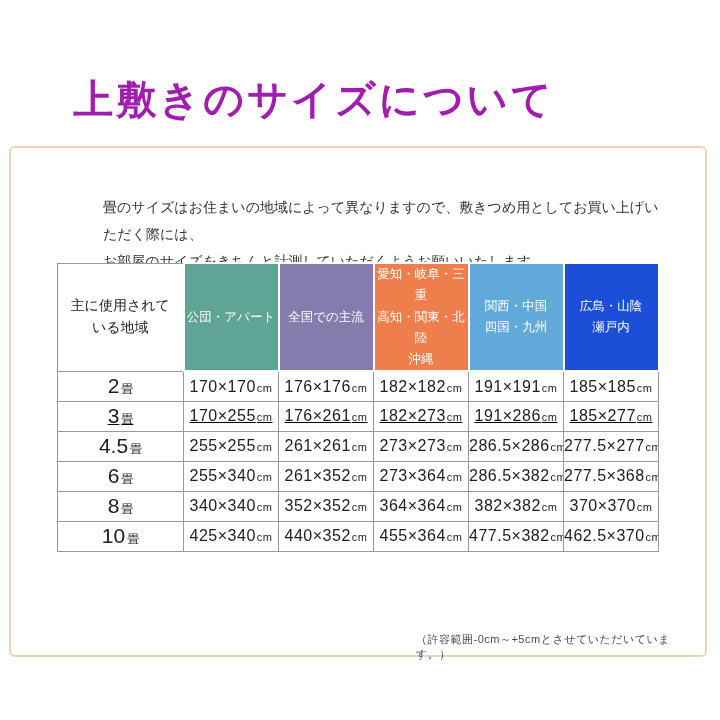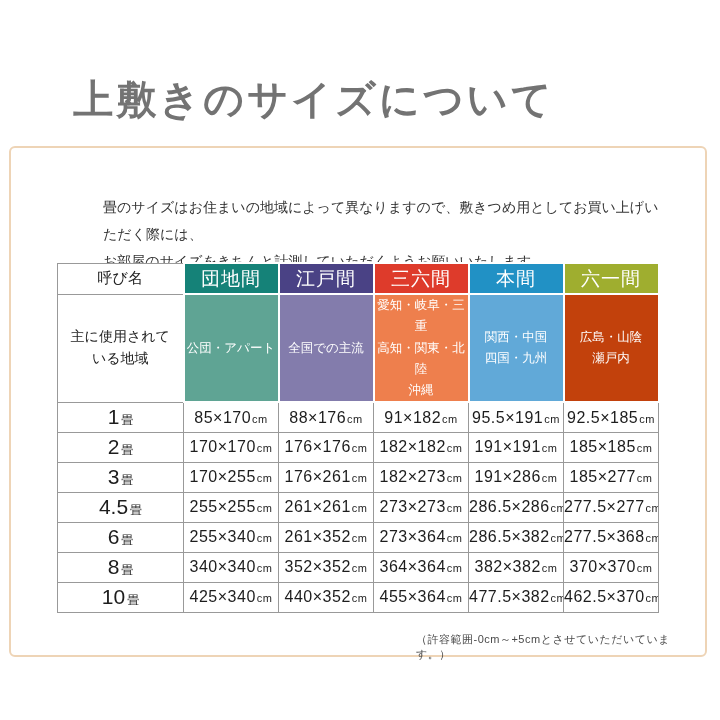--- a/index.html
+++ b/index.html
@@ -4,21 +4,21 @@
 <style>
   html,body{margin:0;padding:0;}
   body{
     width:720px;height:720px;position:relative;background:#ffffff;
     font-family:"Liberation Sans","DejaVu Sans",sans-serif;
     -webkit-font-smoothing:antialiased;
   }
   .title{
     position:absolute;left:0;top:72px;width:628px;margin:0;
     text-align:center;font-family:"Liberation Serif","DejaVu Serif",serif;
-    font-size:40px;font-weight:600;color:#737373;letter-spacing:3px;
+    font-size:40px;font-weight:600;color:#a21caf;letter-spacing:3px;
   }
   .frame{
     position:absolute;left:9px;top:146px;width:694px;height:507px;
     border:2px solid #eed4b6;border-radius:6px;pointer-events:none;
   }
   .intro{
     position:absolute;left:95px;top:186px;width:560px;margin:8px;
     font-size:14px;line-height:27px;color:#333333;
   }
   .size-table{
@@ -60,70 +60,54 @@
 <table class="size-table">
   <colgroup>
     <col style="width:126px">
     <col style="width:95px">
       <col style="width:95px">
       <col style="width:95px">
       <col style="width:95px">
       <col style="width:95px">
   </colgroup>
   <tbody>
-      <tr style="height: 31px;">
-        <th class="wcell lbl1">呼び名</th>
-        <th class="ccell colname" style="background: rgb(21, 130, 120);">団地間</th>
-        <th class="ccell colname" style="background: rgb(74, 66, 133);">江戸間</th>
-        <th class="ccell colname" style="background: rgb(222, 59, 43);">三六間</th>
-        <th class="ccell colname" style="background: rgb(33, 145, 197);">本間</th>
-        <th class="ccell colname" style="background: rgb(159, 174, 47);">六一間</th>
-      </tr>
       <tr style="height: 70px;">
         <td class="wcell lbl3">
           <div>主に使用されて</div>
           <div>いる地域</div>
         </td>
         <td class="ccell region" style="background: rgb(95, 164, 148);">
           <div>公団・アパート</div>
         </td>
         <td class="ccell region" style="background: rgb(131, 124, 172);">
           <div>全国での主流</div>
         </td>
         <td class="ccell region" style="background: rgb(238, 127, 77);">
           <div>愛知・岐阜・三重</div>
           <div>高知・関東・北陸</div>
           <div>沖縄</div>
         </td>
         <td class="ccell region" style="background: rgb(97, 169, 216);">
           <div>関西・中国</div>
           <div>四国・九州</div>
         </td>
-        <td class="ccell region" style="background: #c2410c;">
+        <td class="ccell region" style="background: #1d4ed8;">
           <div>広島・山陰</div>
           <div>瀬戸内</div>
         </td>
-      </tr>
-      <tr style="height: 30px;">
-        <td class="wcell sizelbl"><span class="n">1</span><span class="t">畳</span></td>
-        <td class="wcell val">85×170<span class="u">cm</span></td>
-        <td class="wcell val">88×176<span class="u">cm</span></td>
-        <td class="wcell val">91×182<span class="u">cm</span></td>
-        <td class="wcell val">95.5×191<span class="u">cm</span></td>
-        <td class="wcell val">92.5×185<span class="u">cm</span></td>
       </tr>
       <tr style="height: 30px;">
         <td class="wcell sizelbl"><span class="n">2</span><span class="t">畳</span></td>
         <td class="wcell val">170×170<span class="u">cm</span></td>
         <td class="wcell val">176×176<span class="u">cm</span></td>
         <td class="wcell val">182×182<span class="u">cm</span></td>
         <td class="wcell val">191×191<span class="u">cm</span></td>
         <td class="wcell val">185×185<span class="u">cm</span></td>
       </tr>
-      <tr style="height: 30px;">
+      <tr style="height: 30px; text-decoration: underline;">
         <td class="wcell sizelbl"><span class="n">3</span><span class="t">畳</span></td>
         <td class="wcell val">170×255<span class="u">cm</span></td>
         <td class="wcell val">176×261<span class="u">cm</span></td>
         <td class="wcell val">182×273<span class="u">cm</span></td>
         <td class="wcell val">191×286<span class="u">cm</span></td>
         <td class="wcell val">185×277<span class="u">cm</span></td>
       </tr>
       <tr style="height: 30px;">
         <td class="wcell sizelbl"><span class="n">4.5</span><span class="t">畳</span></td>
         <td class="wcell val">255×255<span class="u">cm</span></td>

